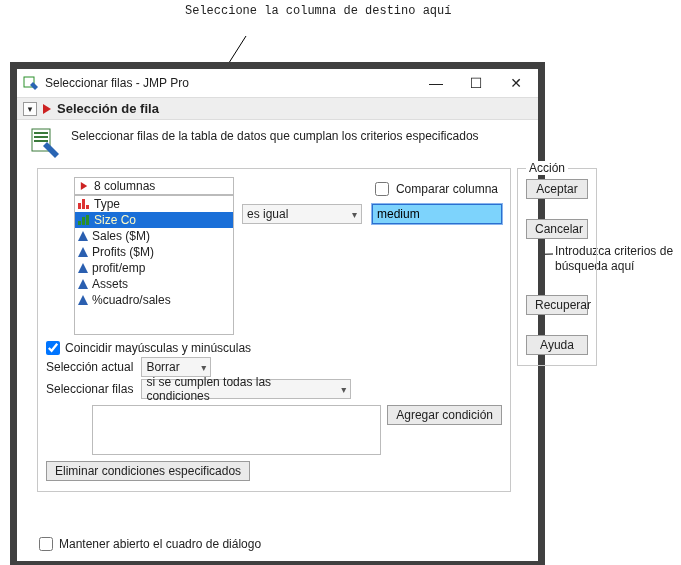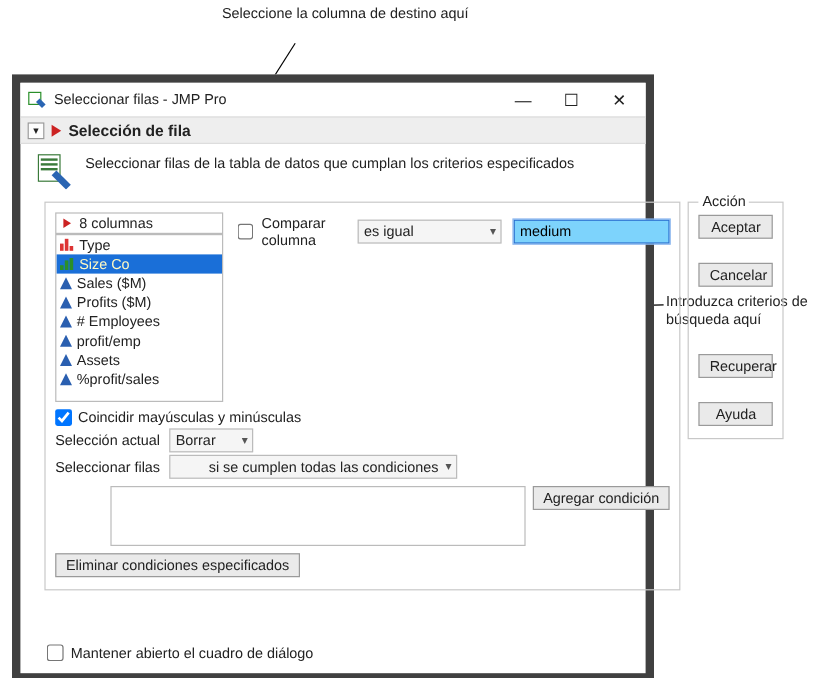--- a/index.html
+++ b/index.html
@@ -12,20 +12,21 @@
     width: 681px;
     height: 565px;
     position: relative;
   }
   .callout-top {
     position: absolute;
     top: 4px;
     left: 185px;
     font-size: 12px;
     line-height: 1.25;
+    font-family: Liberation Mono, monospace;
   }
   .callout-right {
     position: absolute;
     top: 244px;
     left: 555px;
     font-size: 12px;
     line-height: 1.25;
     width: 120px;
   }
   svg.annotation-lines {
@@ -101,21 +102,21 @@
   }
   .left-col { flex: 1; display:flex; flex-direction:column; gap:6px; }
   .right-col { width: 80px; }
   
   .field-box {
     border: 1px solid #c8c8c8;
     padding: 8px 8px 10px 8px;
     position: relative;
   }
   .columns-row { display:flex; gap:8px; align-items:flex-start; }
-  .col-list-wrap { width: 140px; }
+  .col-list-wrap { width: 160px; margin-left: 28px; }
   .col-count {
     display:flex; align-items:center; gap:4px;
     border: 1px solid #bbb;
     padding: 1px 3px;
     font-size: 12px;
     background: #fff;
   }
   .col-count .red-tri { transform: scale(0.8); margin-left:2px; }
   .col-list {
     border: 1px solid #bbb;
@@ -154,21 +155,21 @@
   .ico-green-bars::before{ left:0; height:4px; }
   .ico-green-bars::after{ left:4px; height:8px; }
   .ico-green-bars span { position:absolute; left:8px; bottom:0; width:3px; height:10px; background:#2a8f2a;}
   .ico-blue-tri {
     display:inline-block;
     width:0;height:0;
     border-bottom:10px solid #2a5fb0;
     border-left:5px solid transparent;
     border-right:5px solid transparent;
   }
-  .criteria-col { flex:1; display:flex; flex-direction:row; gap:22px; padding-top:2px;}
+  .criteria-col { flex:1; display:flex; flex-direction:column; gap:5px; padding-top:2px;}
   .compare-row { display:flex; align-items:center; gap:4px; justify-content:flex-end; padding-right:4px;}
   .compare-row input[type=checkbox]{ width:14px;height:14px; }
   .op-row { display:flex; gap:10px; align-items:center; }
   .combo {
     border: 1px solid #bbb;
     background:#f5f5f5;
     padding: 1px 4px;
     display:inline-flex; align-items:center; justify-content:space-between;
     gap:6px;
     font-size:12px;
@@ -284,33 +285,29 @@
               <div class="item">
                 <span class="ico-blue-tri"></span>
                 <span>Sales ($M)</span>
               </div>
               <div class="item">
                 <span class="ico-blue-tri"></span>
                 <span>Profits ($M)</span>
               </div>
               <div class="item">
                 <span class="ico-blue-tri"></span>
-                <span># Employees</span>
-              </div>
-              <div class="item">
-                <span class="ico-blue-tri"></span>
                 <span>profit/emp</span>
               </div>
               <div class="item">
                 <span class="ico-blue-tri"></span>
                 <span>Assets</span>
               </div>
               <div class="item">
                 <span class="ico-blue-tri"></span>
-                <span>%profit/sales</span>
+                <span>%cuadro/sales</span>
               </div>
             </div>
           </div>
 
           <div class="criteria-col">
             <div class="compare-row">
               <input type="checkbox" style="">
               <span>Comparar columna</span>
             </div>
             <div class="op-row">
@@ -329,21 +326,21 @@
 
         <div class="lbl-line">
           <span>Selección actual</span>
           <span class="combo" style="width:70px;">
             <span>Borrar</span>
           </span>
         </div>
 
         <div class="lbl-line">
           <span>Seleccionar filas</span>
-          <span class="combo" style="width:240px;justify-content:flex-end;">
+          <span class="combo" style="width:210px;justify-content:flex-end;">
             <span>si se cumplen todas las condiciones</span>
           </span>
         </div>
 
         <div class="cond-row" style="margin-top:6px;margin-left:46px;">
           <div class="textarea-box" style="flex:1;"></div>
           <span class="push-btn">Agregar condición</span>
         </div>
         <div style="margin-top:6px;">
           <span class="push-btn">Eliminar condiciones especificados</span>

